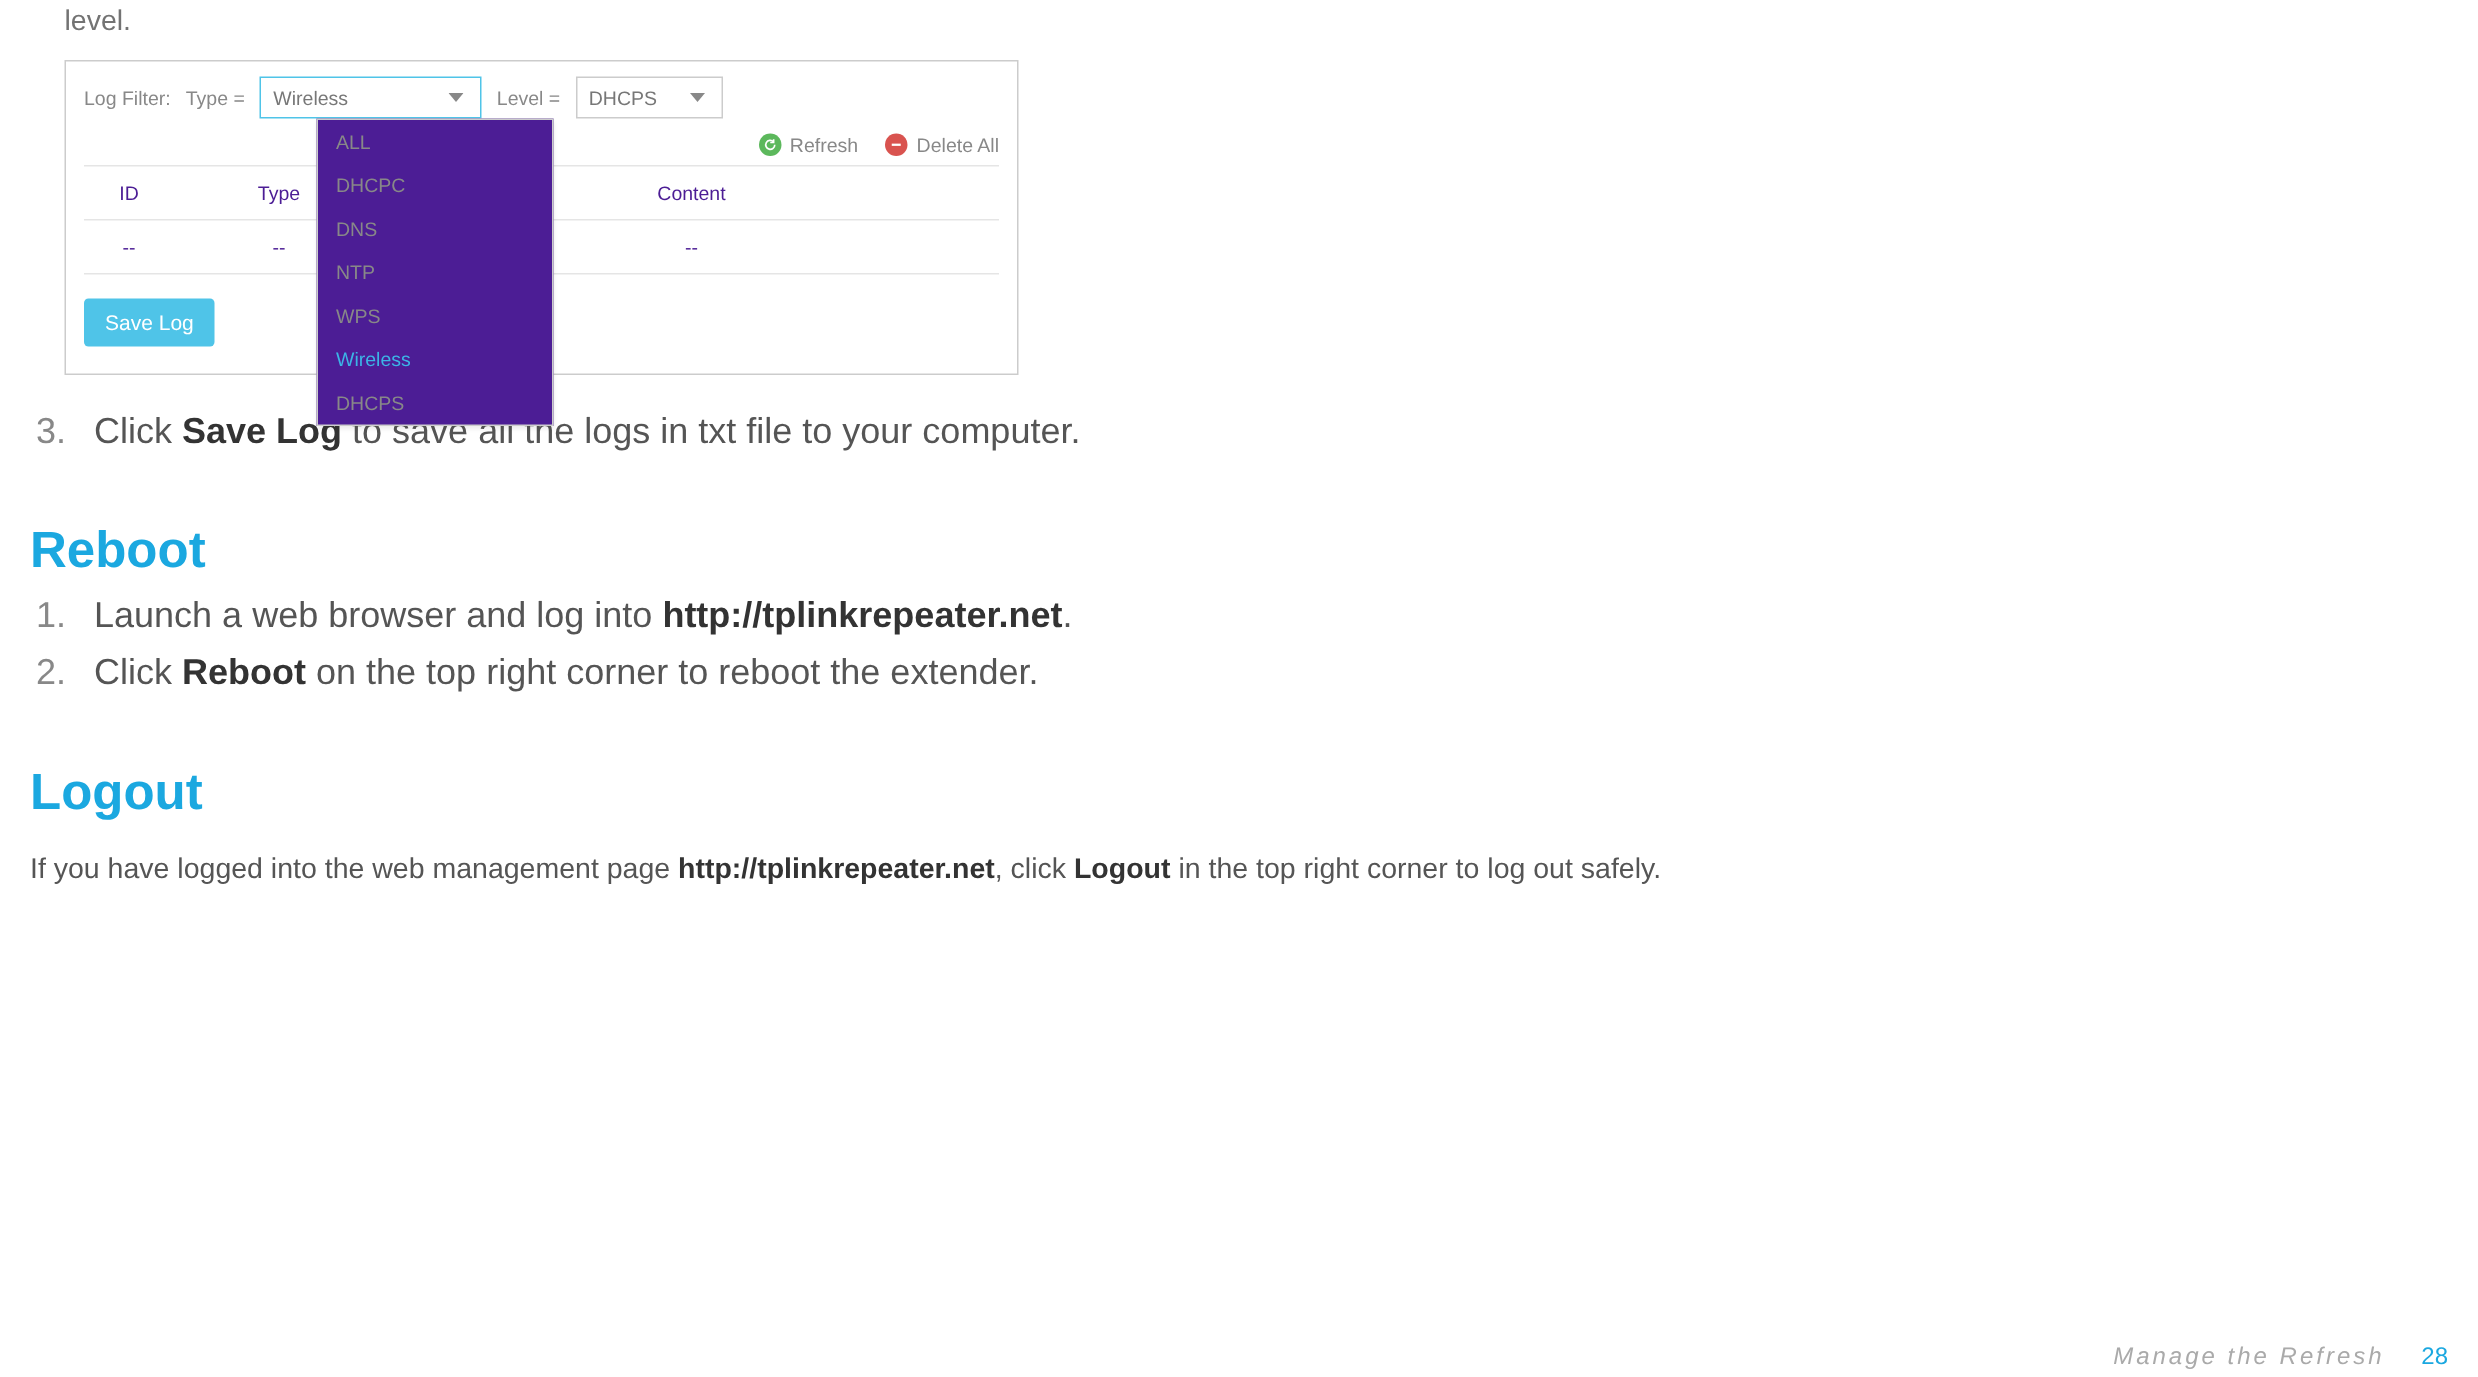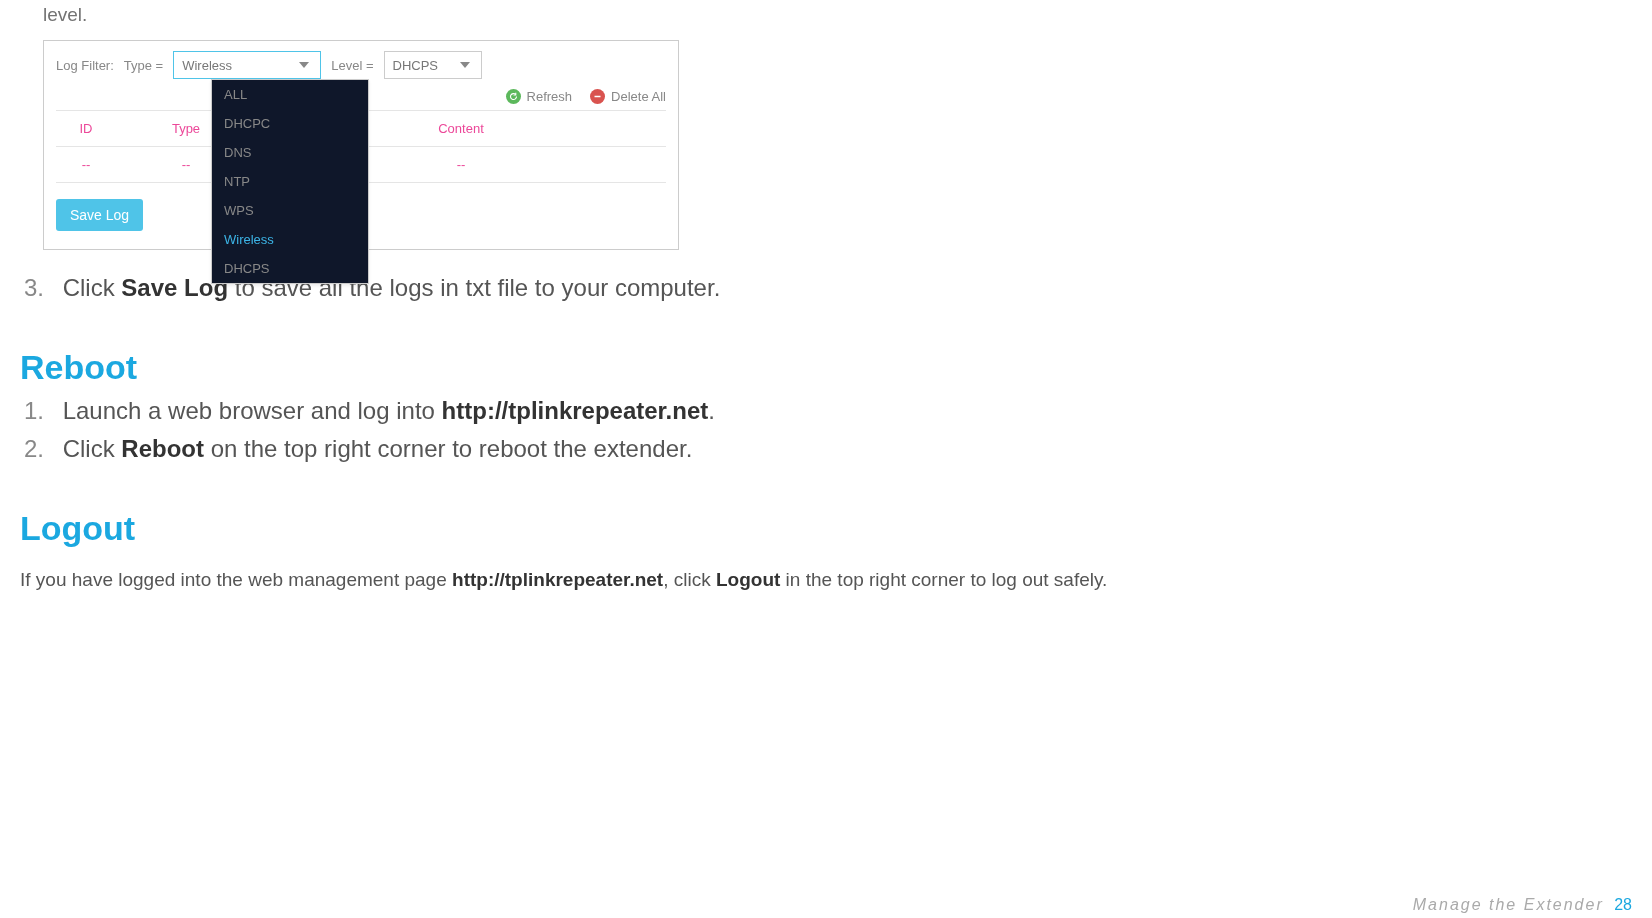--- a/index.html
+++ b/index.html
@@ -55,21 +55,21 @@
     .caret {
       width: 16px; height: 16px;
       display: inline-flex; align-items: center; justify-content: center;
     }
     .caret svg { width: 10px; height: 6px; fill: #888; }
     .dropdown {
       position: absolute;
       top: 28px;
       left: 155px;
       width: 158px;
-      background: #0f172a;
+      background: #4c1d95;
       border: 1px solid #ccc;
       z-index: 10;
       box-shadow: 0 2px 3px rgba(0,0,0,0.08);
     }
     .dropdown-item {
       padding: 7px 12px;
       font-size: 13px;
       color: #888;
     }
     .dropdown-item.active { color: #3cb4e6; }
@@ -92,21 +92,21 @@
       color: #fff;
       font-size: 10px;
       font-weight: bold;
     }
     .circle-green { background: #5cb85c; }
     .circle-red { background: #d9534f; }
     .sl-table {
       width: 100%;
       border-collapse: collapse;
       font-size: 13px;
-      color: #ec4899;
+      color: #4c1d95;
     }
     .sl-table th, .sl-table td {
       border-top: 1px solid #e5e5e5;
       border-bottom: 1px solid #e5e5e5;
       padding: 10px 8px;
       text-align: center;
       font-weight: normal;
     }
     .save-log-btn {
       background: #4fc4e8;
@@ -152,21 +152,21 @@
       right: 20px;
       font-size: 16px;
       font-style: italic;
       color: #aaa;
       letter-spacing: 2px;
     }
     .footer .pagenum {
       color: #1ba8e0;
       font-style: normal;
       letter-spacing: 0;
-      margin-left: 4px;
+      margin-left: 18px;
       text-align: right;
     }
     .bold { font-weight: bold; color: #333; }
   </style>
 </head>
 <body>
 
 <div class="top-text">level.</div>
 
 <div class="screenshot-box">
@@ -260,15 +260,15 @@
     <span>Click </span><span class="bold">Reboot</span><span> on the top right corner to reboot the extender.</span>
   </div>
 </div>
 
 <h2 class="section-heading">Logout</h2>
 <p class="body-p">
   <span>If you have logged into the web management page </span><span class="bold">http://tplinkrepeater.net</span><span>, click </span><span class="bold">Logout</span><span> in the top right corner to log out safely.</span>
 </p>
 
 <div class="footer">
-  <span>Manage  the  Extender</span>
+  <span>Manage  the  Refresh</span>
   <span class="pagenum">28</span>
 </div>
 
 </body></html>

